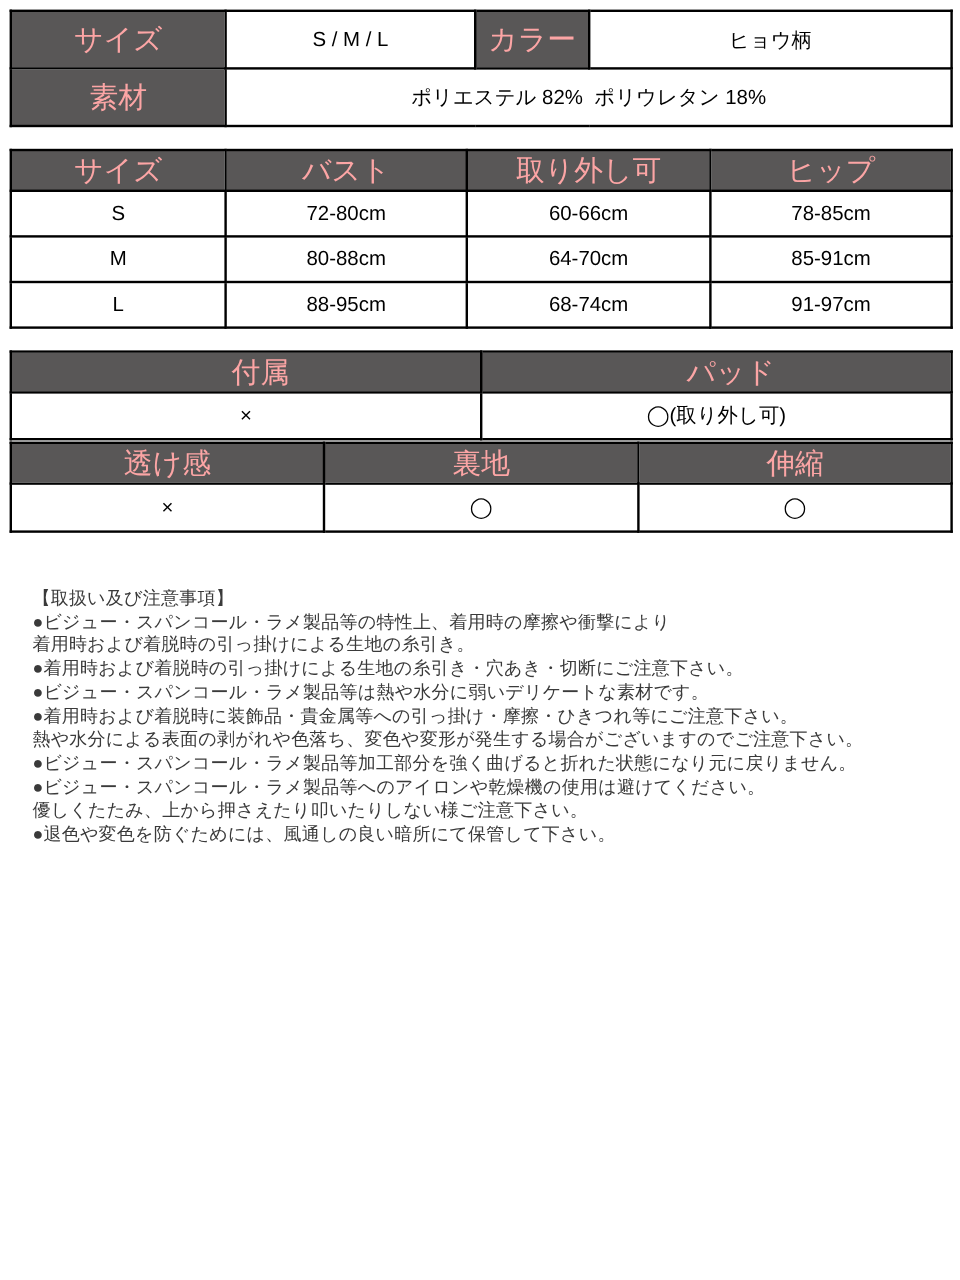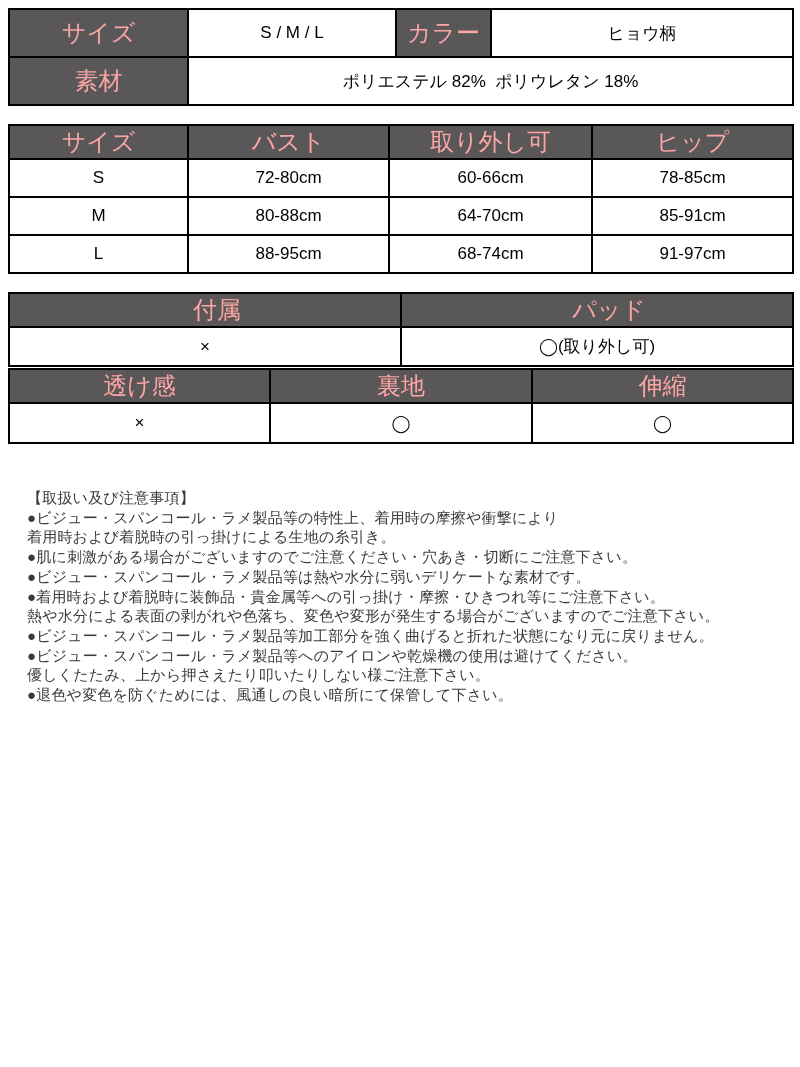--- a/index.html
+++ b/index.html
@@ -165,21 +165,21 @@
       <td class="circle-glyph">◯</td>
       <td class="circle-glyph">◯</td>
     </tr>
   </tbody>
     </table>
 
   <div class="notes">
     <div class="line">【取扱い及び注意事項】</div>
     <div class="line">●ビジュー・スパンコール・ラメ製品等の特性上、着用時の摩擦や衝撃により</div>
     <div class="line">着用時および着脱時の引っ掛けによる生地の糸引き。</div>
-    <div class="line">●肌に刺激がある場合がございますのでご注意ください・穴あき・切断にご注意下さい。</div>
+    <div class="line">●着用時および着脱時の引っ掛けによる生地の糸引き・穴あき・切断にご注意下さい。</div>
     <div class="line">●ビジュー・スパンコール・ラメ製品等は熱や水分に弱いデリケートな素材です。</div>
     <div class="line">●着用時および着脱時に装飾品・貴金属等への引っ掛け・摩擦・ひきつれ等にご注意下さい。</div>
     <div class="line">熱や水分による表面の剥がれや色落ち、変色や変形が発生する場合がございますのでご注意下さい。</div>
     <div class="line">●ビジュー・スパンコール・ラメ製品等加工部分を強く曲げると折れた状態になり元に戻りません。</div>
     <div class="line">●ビジュー・スパンコール・ラメ製品等へのアイロンや乾燥機の使用は避けてください。</div>
     <div class="line">優しくたたみ、上から押さえたり叩いたりしない様ご注意下さい。</div>
     <div class="line">●退色や変色を防ぐためには、風通しの良い暗所にて保管して下さい。</div>
   </div>
 
 </div>

